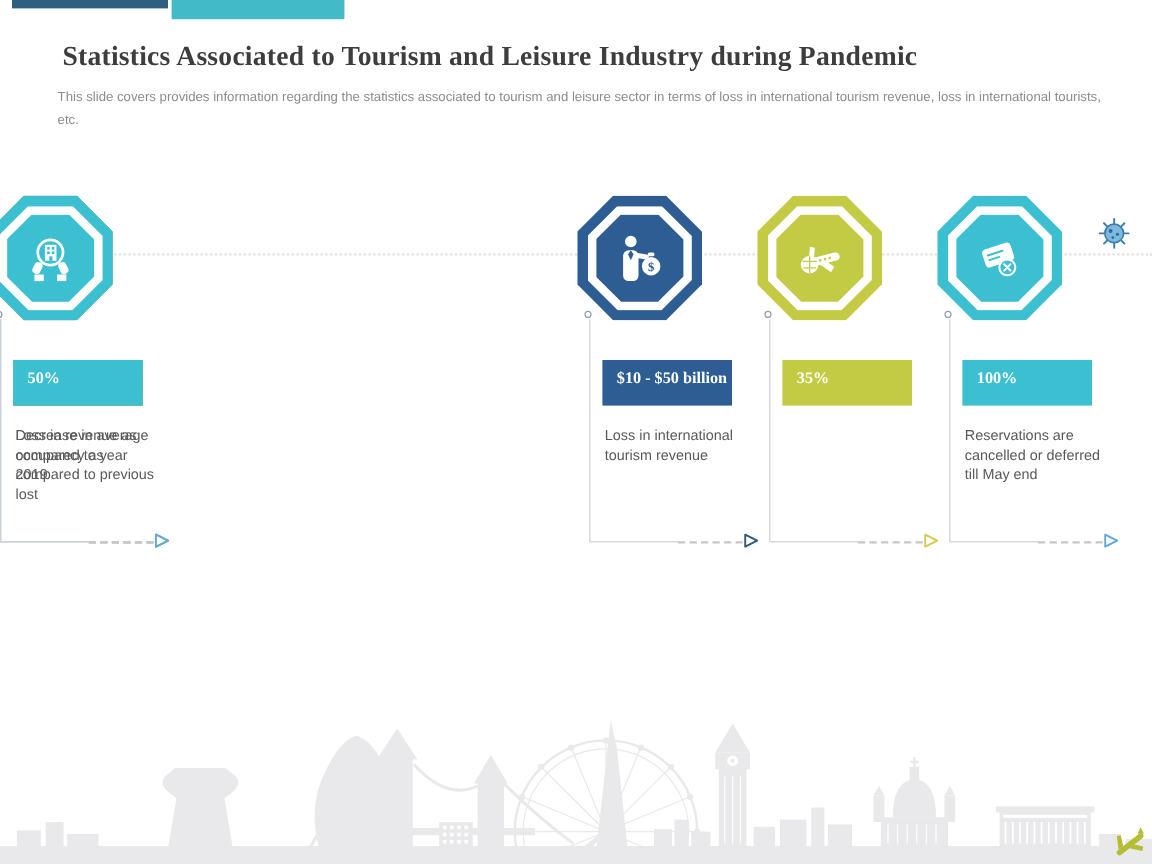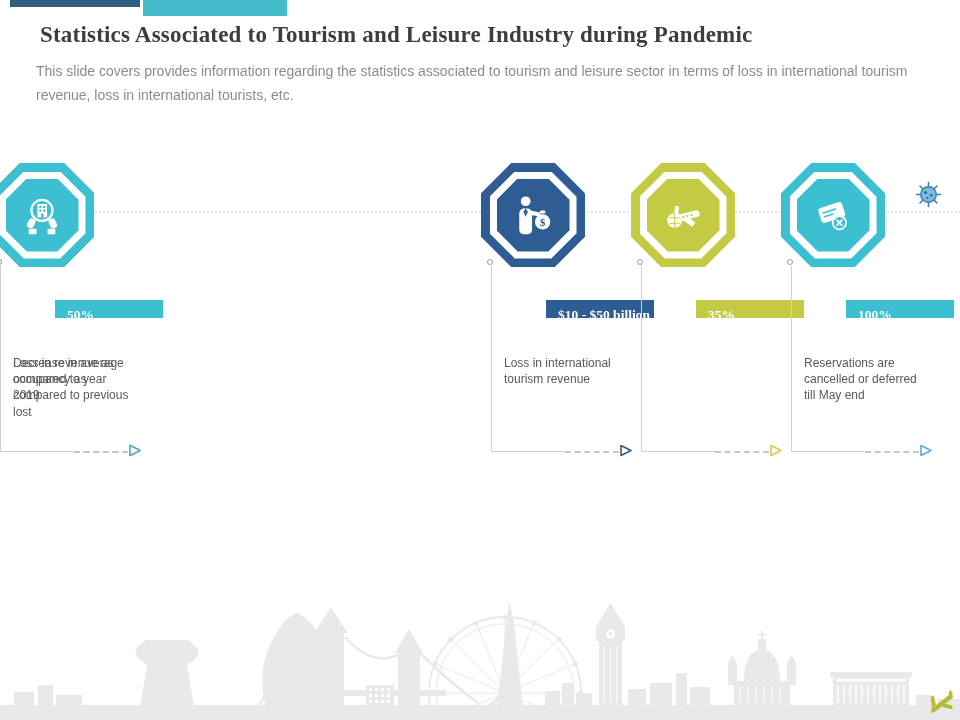--- a/index.html
+++ b/index.html
@@ -5,25 +5,25 @@
   html,body{margin:0;padding:0;background:#fff;}
   .slide{position:relative;width:960px;height:720px;background:#ffffff;overflow:hidden;
          font-family:"Liberation Sans",sans-serif;}
 
   
   .topbar{position:absolute;top:0;}
   .topbar-left{left:10px;width:130px;height:7px;background:#2e5f7f;}
   .topbar-right{left:143px;width:144px;height:16px;background:#43bac7;}
 
   
-  .title{position:absolute;left:36px;top:18px;width:880px;margin:4px;
+  .title{position:absolute;left:36px;top:18px;width:880px;margin:16px;
          font-family:"Liberation Serif","DejaVu Serif",serif;font-weight:bold;
          font-size:23px;color:#3d3d3d;letter-spacing:.2px;}
-  .subtitle{position:absolute;left:36px;top:60px;width:888px;margin:0;
-            font-size:14px;line-height:1.7;color:#8c8c8c;}
+  .subtitle{position:absolute;left:36px;top:60px;width:888px;margin:12px;
+            font-size:11px;line-height:1.7;color:#8c8c8c;}
 
   
   .guide{position:absolute;left:0;top:211px;width:960px;height:0;
          border-top:2px dotted #e4e4e4;z-index:0;}
 
   
   .stat-col{position:absolute;top:163px;width:150px;height:300px;z-index:1;}
   .stat-col:nth-of-type(1){left:46px;}
   .stat-col:nth-of-type(2){left:193px;}
   .stat-col:nth-of-type(3){left:342px;}
@@ -39,23 +39,23 @@
   .oct-inner svg{display:block;}
 
   .node{position:absolute;left:-4px;top:96px;width:6px;height:6px;border:1px solid #93a1ac;
         border-radius:50%;background:#fff;box-sizing:border-box;}
   .v-line{position:absolute;left:0;top:103px;height:185px;width:0;border-left:1px solid #ccd2d8;}
   .h-solid{position:absolute;left:0;top:288px;width:74px;height:0;border-top:1px solid #ccd2d8;}
   .h-dash{position:absolute;left:74px;top:287.5px;width:54px;height:0;border-top:2px dashed #c7c7c7;}
   .arrow{position:absolute;left:128px;top:281px;}
   .arrow path{fill:#ffffff;stroke:var(--arrow);stroke-width:1.6;stroke-linejoin:round;}
 
-  .badge{position:absolute;left:11px;top:137px;width:108px;height:18px;box-sizing:border-box;
+  .badge{position:absolute;left:11px;top:137px;width:108px;height:38px;box-sizing:border-box;
          background:var(--accent);color:#ffffff;padding-left:12px;line-height:30px;
-         font-family:"Liberation Serif","DejaVu Serif",serif;font-weight:bold;font-size:13.5px;margin-left:44px;}
+         font-family:"Liberation Serif","DejaVu Serif",serif;font-weight:bold;font-size:13.5px;}
   .desc{position:absolute;left:13px;top:192px;width:118px;margin:0;
         font-size:12px;line-height:1.35;color:#595959;}
 
   
   .virus{position:absolute;left:915px;top:181px;z-index:1;}
   .skyline{position:absolute;left:0;bottom:0;z-index:0;}
   .plane-decor{position:absolute;left:925px;top:688px;z-index:1;}
 </style>
 </head>
 <body>

